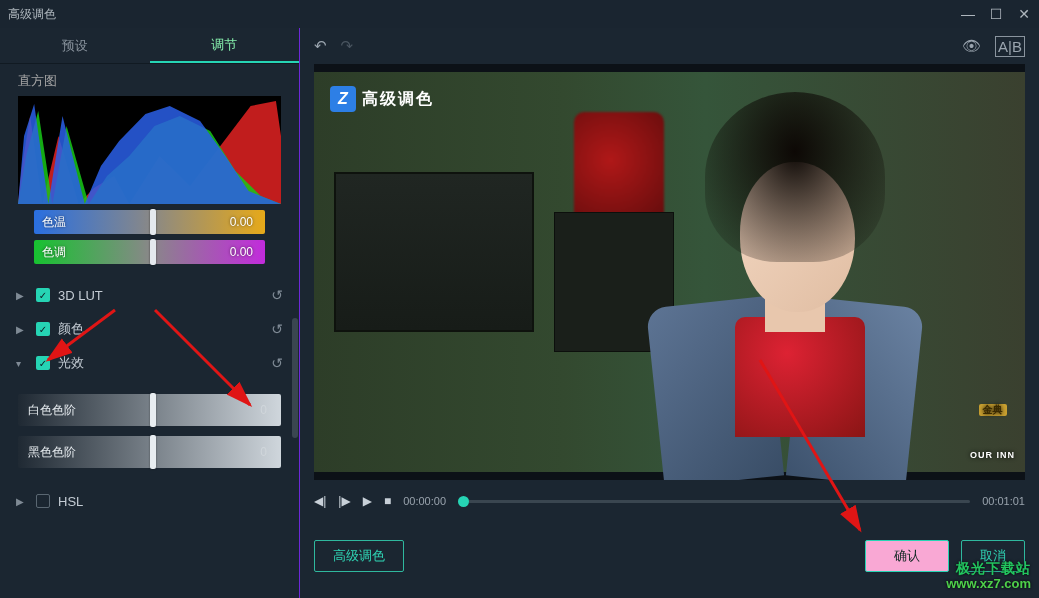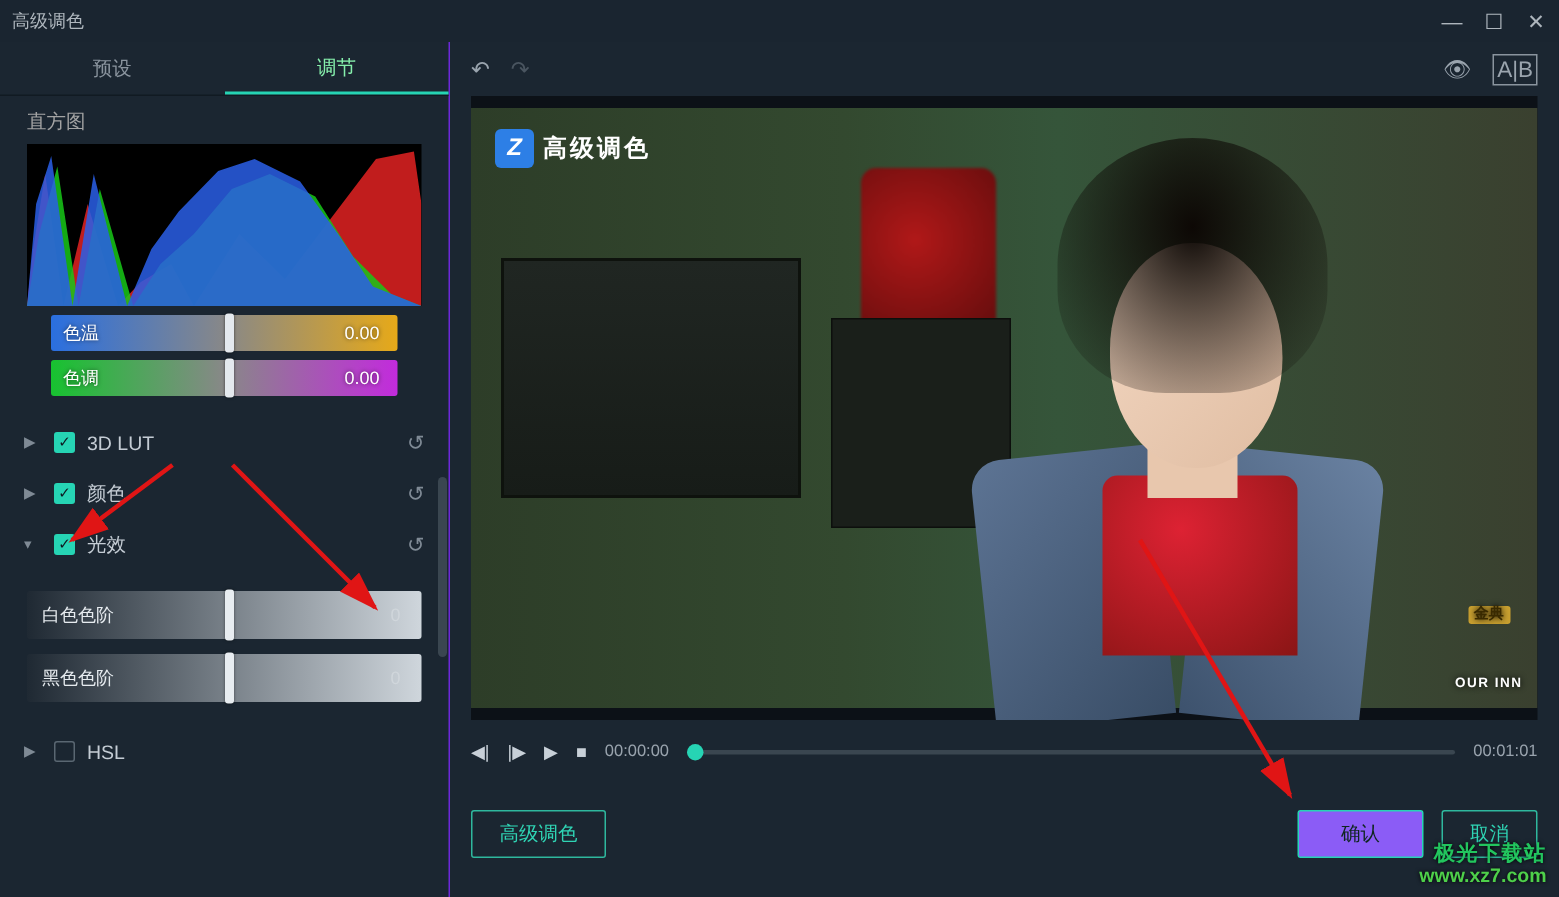--- a/index.html
+++ b/index.html
@@ -61,21 +61,21 @@
 .badge-sm{display:block;font-size:10px;background:#c9a030;color:#3a2a00;padding:1px 3px;border-radius:2px;margin:0 auto 2px;width:28px}
 .xz-wm{position:absolute;right:8px;bottom:6px;color:#4ed04a;font-size:13px;font-weight:bold;text-shadow:0 0 3px #000;z-index:50;text-align:right;line-height:1.2}
 .xz-ch{color:#22c55e;font-size:14px;letter-spacing:1px}
 .controls-bar{height:30px;margin:6px 14px 0;display:flex;align-items:center;gap:12px;font-size:12px;color:#99a3ad}
 .play-ic{color:#c8d0d8;cursor:pointer;font-size:12px}
 .timeline{flex:1;height:3px;background:#3a4650;position:relative;border-radius:2px}
 .tl-dot{position:absolute;left:0;top:-4px;width:11px;height:11px;background:#26d4b4;border-radius:50%}
 .time-txt{font-variant-numeric:tabular-nums;font-size:11px}
 .bottom-bar{height:56px;margin:12px 14px 0;display:flex;align-items:center;gap:12px}
 .btn{height:32px;padding:0 18px;border:1px solid #2fb89e;background:transparent;color:#2fd4b4;font-size:13px;border-radius:2px;cursor:pointer;display:flex;align-items:center}
-.btn.primary{background:#8b5cf6;color:#0e2620;border-color:#26d4b4;font-weight:500;padding:0 28px}
+.btn.primary{background:#f9a8d4;color:#0e2620;border-color:#26d4b4;font-weight:500;padding:0 28px}
 .arrow{position:absolute;pointer-events:none;z-index:40}
 </style>
 </head>
 <body>
 
 <div class="titlebar">
   <div class="title-text">高级调色</div>
   <div class="win-controls">
     <div class="win-btn">—</div>
     <div class="win-btn">☐</div>

